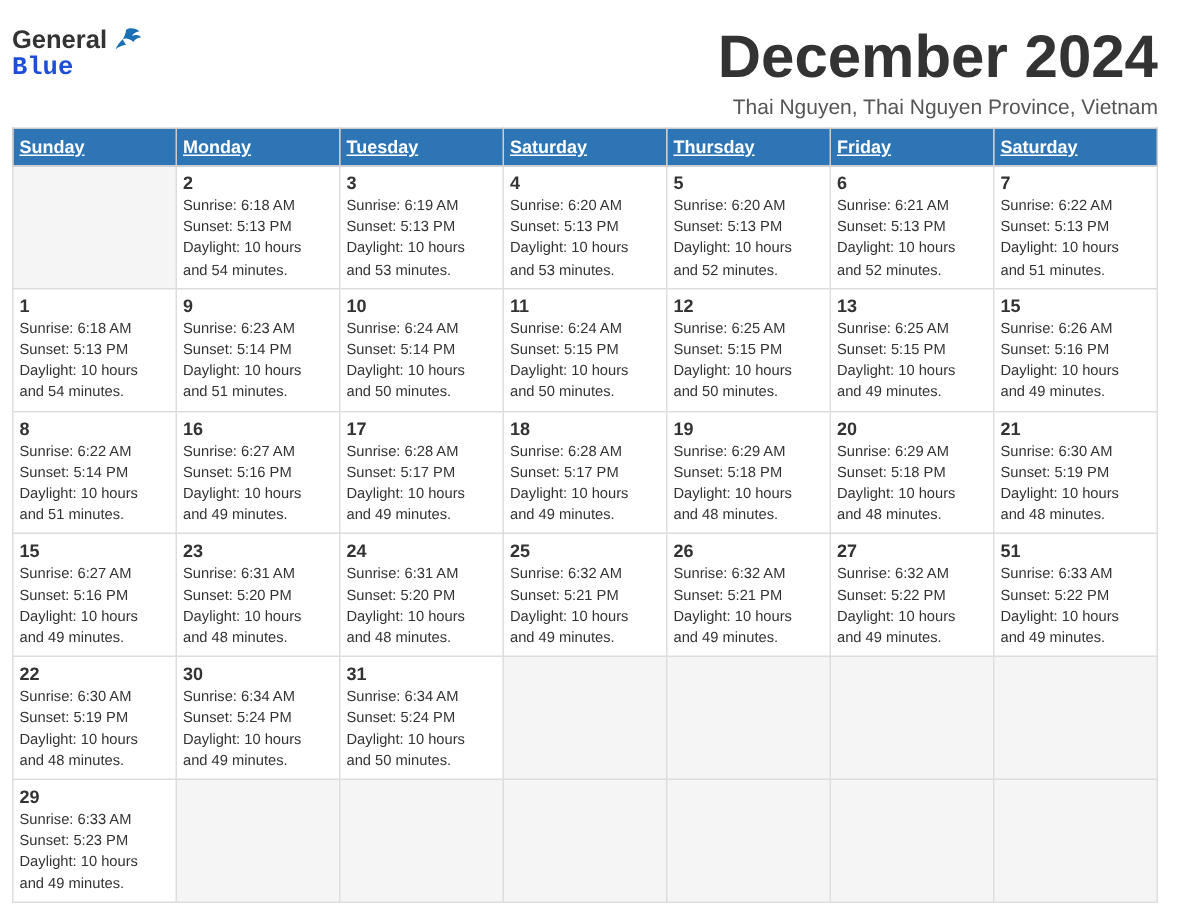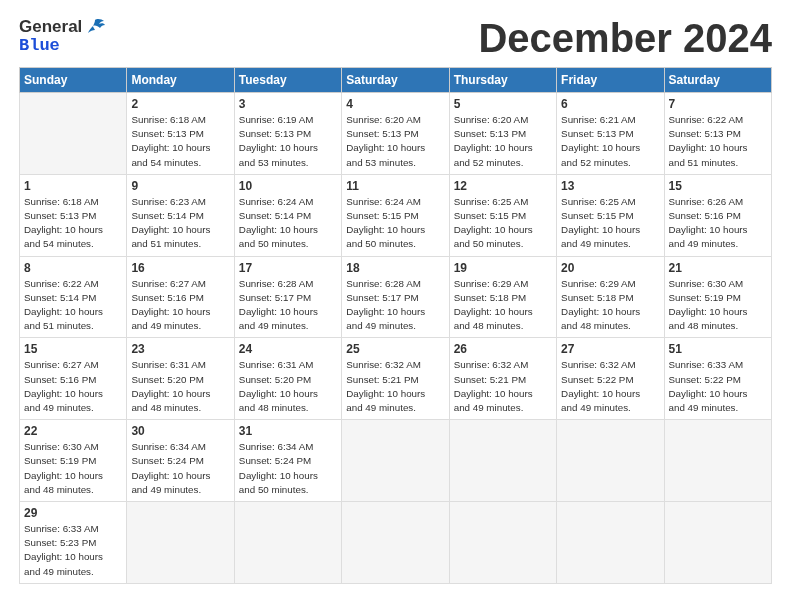--- a/index.html
+++ b/index.html
@@ -5,21 +5,21 @@
     * { margin: 0; padding: 0; box-sizing: border-box; }
     body {
       font-family: Arial, sans-serif;
       background: #fff;
       width: 792px;
       height: 612px;
       overflow: hidden;
     }
     .container {
       width: 792px;
-      padding: 16px 20px 10px 19px;
+      padding: 16px 20px 10px 8px;
     }
     .header-area {
       display: flex;
       align-items: flex-start;
       justify-content: space-between;
       margin-bottom: 4px;
     }
     .logo {
       display: flex;
       flex-direction: column;
@@ -50,20 +50,21 @@
       font-size: 10.5px;
     }
     .calendar thead tr th {
       background-color: #2e75b6;
       color: #fff;
       padding: 5px 4px;
       text-align: left;
       font-size: 12px;
       font-weight: bold;
       border: 1px solid #ccc;
+      text-decoration: underline;
     }
     .calendar tbody tr td {
       vertical-align: top;
       padding: 4px 4px;
       border: 1px solid #ddd;
       width: calc(100% / 7);
       color: #333;
       background: #fff;
       min-height: 70px;
     }
@@ -99,20 +100,21 @@
               <path d="M11 4 C13 2, 18 3, 20 5 C18 5, 16 6, 15 8 C17 7, 20 7, 21 9 C19 9, 17 10, 16 12 C14 10, 11 9, 9 10 C10 8, 11 6, 11 4Z" fill="#1a6fb5"></path>
               <path d="M9 10 C7 12, 5 14, 4 17 C6 15, 9 14, 11 14 C10 12, 9 11, 9 10Z" fill="#1a6fb5"></path>
             </svg>
           </div>
           <div style="font-size:17px;font-weight:bold;color:#1d4ed8;margin-top:-2px;font-family:Liberation Mono, monospace;">Blue</div>
         </div>
       </div>
     </div>
     <div class="title-area">
       <div class="main-title">December 2024</div>
+      <div class="subtitle">Thai Nguyen, Thai Nguyen Province, Vietnam</div>
     </div>
   </div>
 
   <table class="calendar">
     <thead>
       <tr>
 
       <th>Sunday</th>
           <th>Monday</th>
           <th>Tuesday</th>

